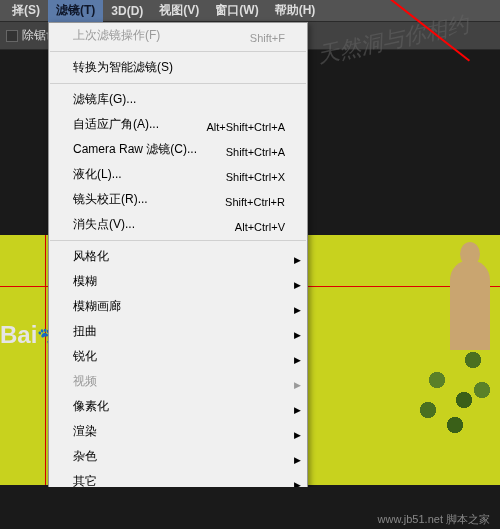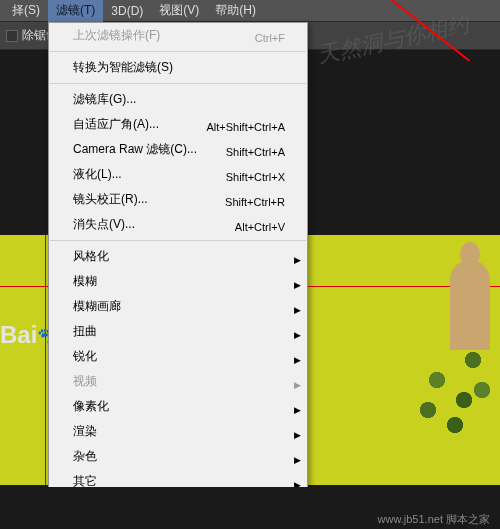--- a/index.html
+++ b/index.html
@@ -1,19 +1,19 @@
 <!DOCTYPE html>
 <html><head>
 <meta charset="utf-8">
 <style>
 * { margin: 0; padding: 0; box-sizing: border-box; font-family: "Microsoft YaHei", sans-serif; }
 body { width: 500px; height: 529px; background: #1a1a1a; overflow: hidden; position: relative; }
 
 .menubar { background: #535353; height: 22px; display: flex; align-items: center; padding: 0 4px; border-bottom: 1px solid #2a2a2a; }
-.menubar-item { color: #ddd; font-size: 12px; padding: 3px 8px; cursor: default; }
+.menubar-item { color: #ddd; font-size: 12px; padding: 3px 8px; cursor: default; font-weight: bold; }
 .menubar-item.active { background: #5b7aa8; color: #0f172a; }
 
 .toolbar { background: #424242; height: 28px; display: flex; align-items: center; padding: 0 6px; border-bottom: 1px solid #2a2a2a; }
 .toolbar-label { color: #ddd; font-size: 12px; }
 .checkbox { width: 12px; height: 12px; background: #333; border: 1px solid #666; margin-right: 4px; }
 .canvas-dark { position: absolute; top: 50px; left: 0; width: 500px; height: 185px; background: #1a1a1a; }
 .canvas-yellow { position: absolute; top: 235px; left: 0; width: 500px; height: 250px; background: #c8d21e; }
 .woman { position: absolute; right: 0; top: 260px; width: 70px; height: 180px; }
 .woman-body { width: 40px; height: 90px; background: #c9a570; border-radius: 20px 20px 0 0; position: absolute; right: 10px; top: 0; }
 .woman-head { width: 20px; height: 24px; background: #c9a570; border-radius: 50%; position: absolute; right: 20px; top: -18px; }
@@ -45,20 +45,21 @@
 .bottom-bar { position: absolute; bottom: 0; left: 0; width: 500px; height: 42px; background: #1a1a1a; }
 </style>
 </head>
 <body>
 
 <div class="menubar">
   <div class="menubar-item">择(S)</div>
   <div class="menubar-item active">滤镜(T)</div>
   <div class="menubar-item">3D(D)</div>
   <div class="menubar-item">视图(V)</div>
+  <div class="menubar-item">窗口(W)</div>
   <div class="menubar-item">帮助(H)</div>
 </div>
 
 <div class="toolbar">
   <div class="checkbox"></div>
   <span class="toolbar-label">除锯齿</span>
 </div>
 
 <div class="canvas-dark"></div>
 <div class="canvas-yellow"></div>
@@ -78,21 +79,21 @@
 </div>
 
 <div class="red-arrow">
   <div class="red-arrow-line"></div>
   <div class="red-arrow-head"></div>
 </div>
 
 <div class="dropdown" id="dropdown">
     <div class="menu-item disabled">
       <span>上次滤镜操作(F)</span>
-      <span class="menu-shortcut">Ctrl+F</span>
+      <span class="menu-shortcut">Shift+F</span>
     </div>
     <div class="menu-sep"></div>
     <div class="menu-item">
       <span>转换为智能滤镜(S)</span>
     </div>
     <div class="menu-sep"></div>
     <div class="menu-item">
       <span>滤镜库(G)...</span>
     </div>
     <div class="menu-item">

